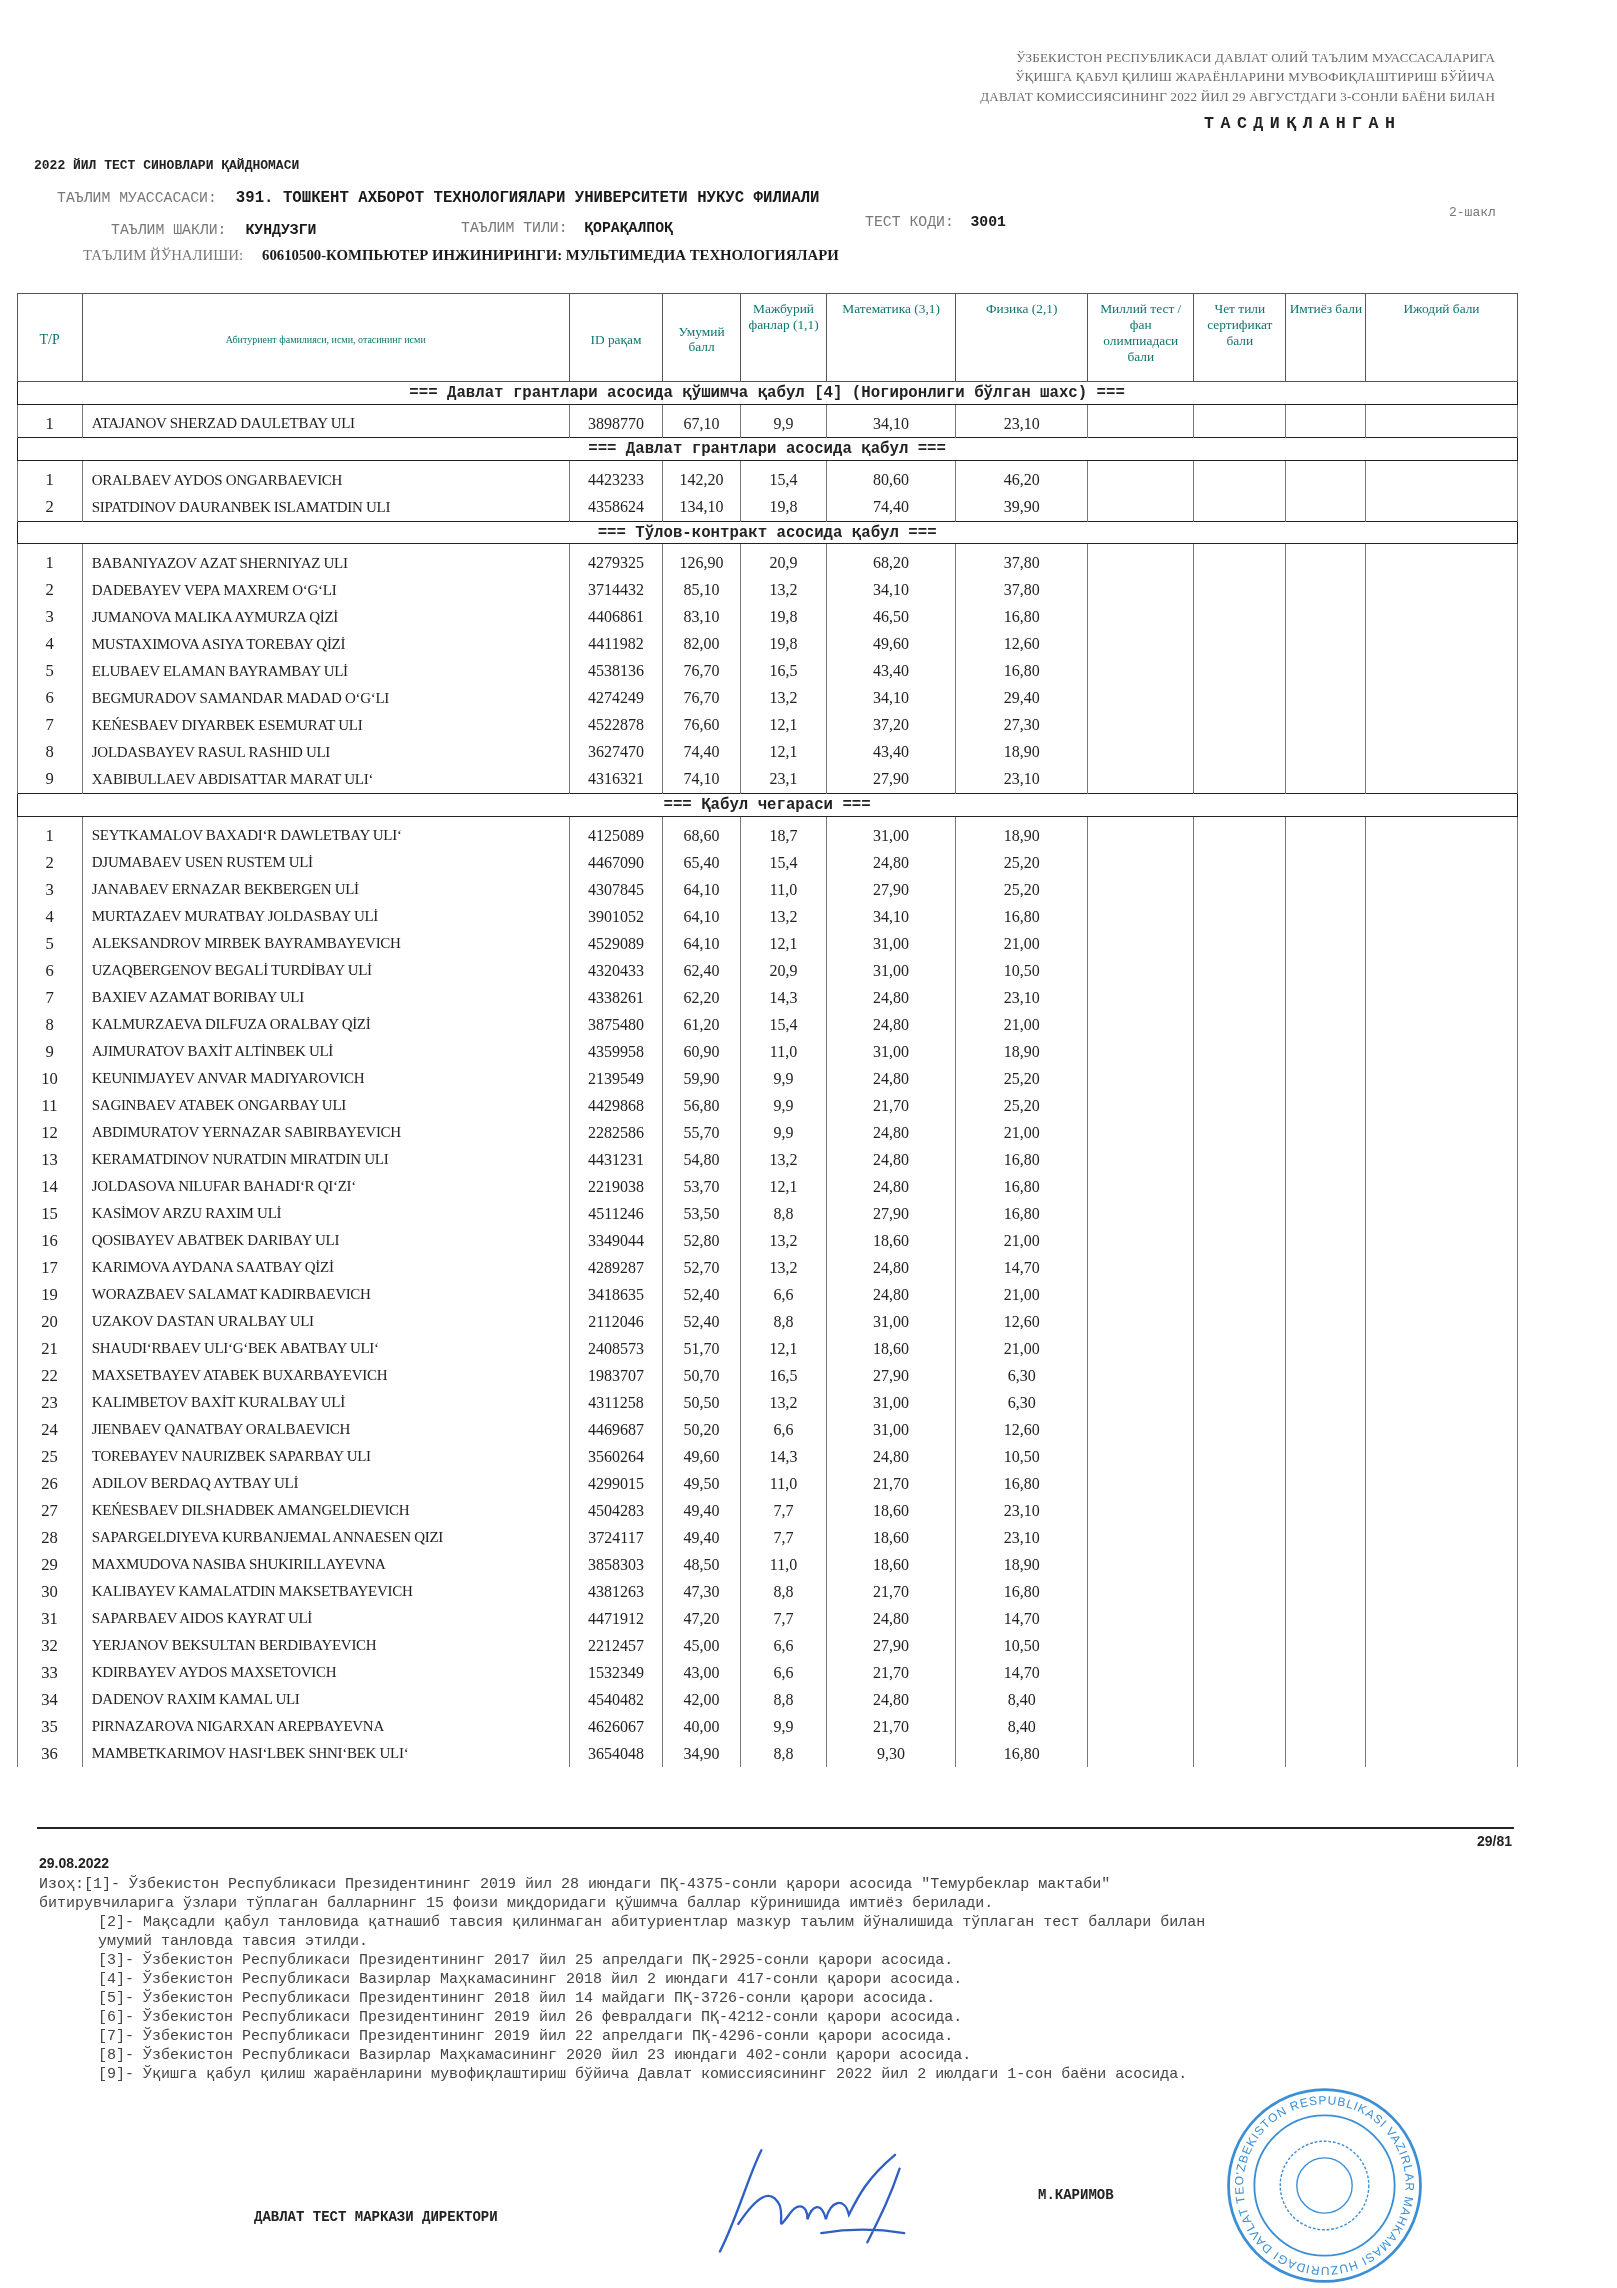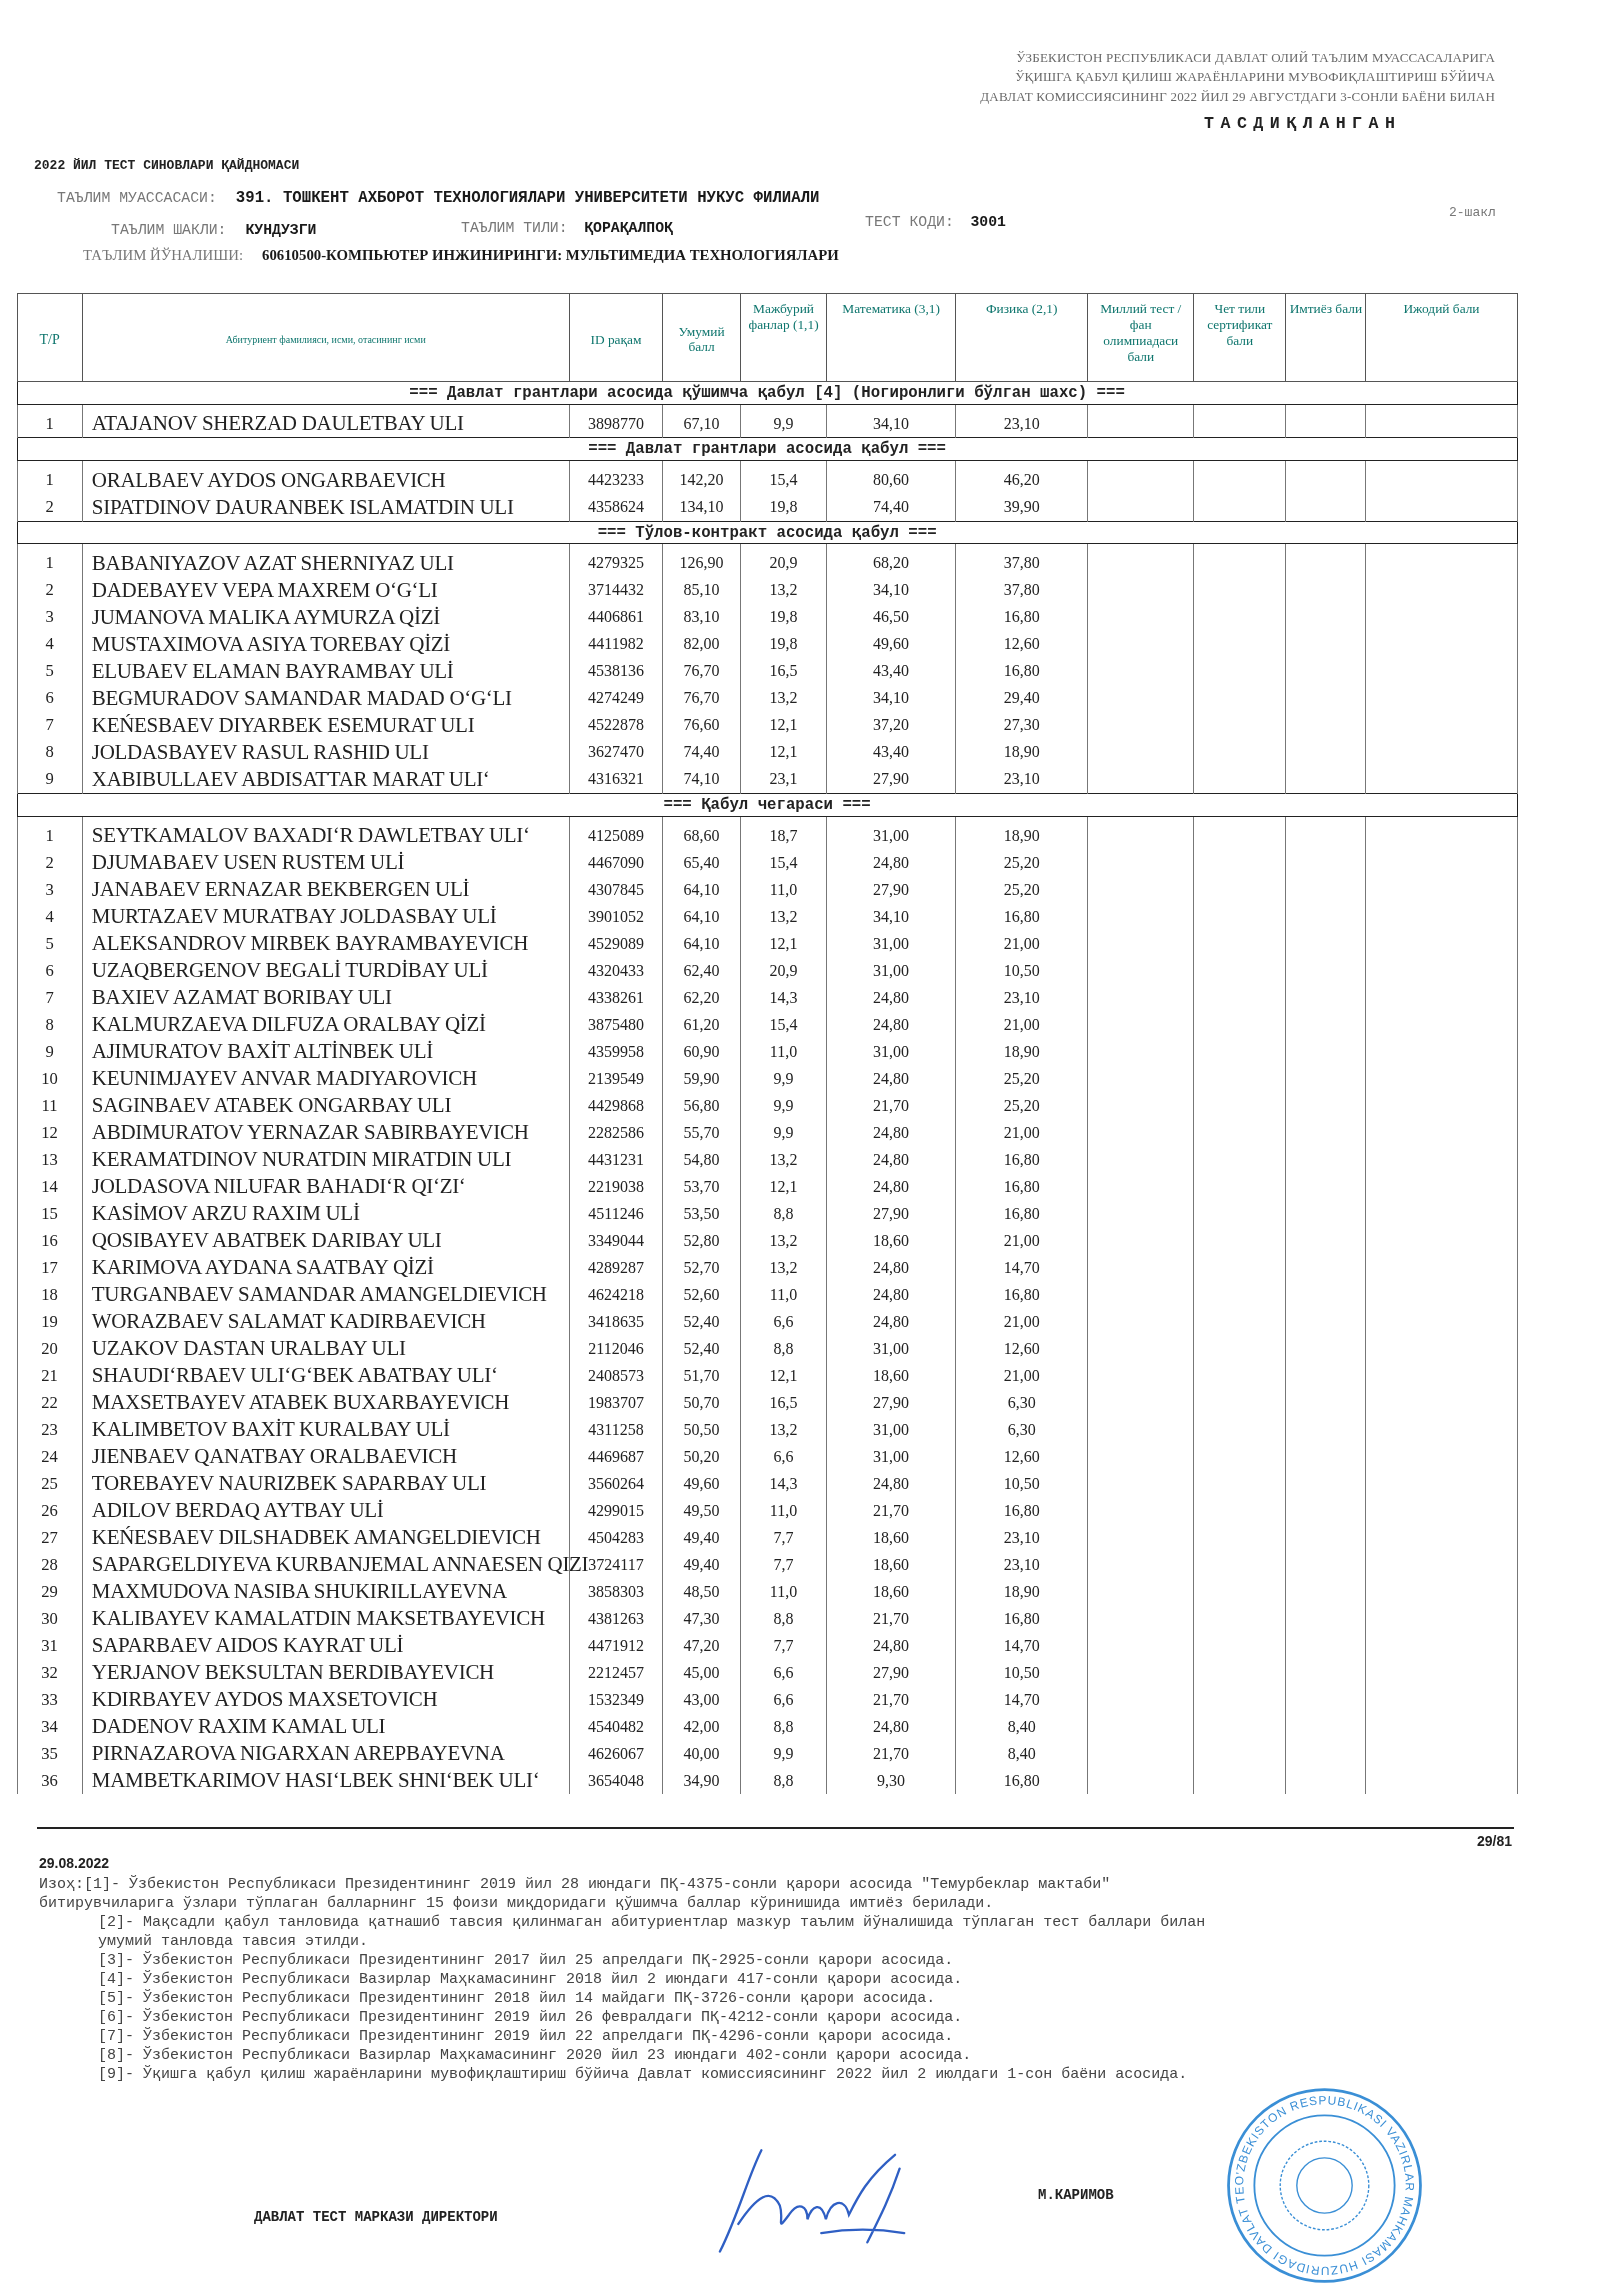--- a/index.html
+++ b/index.html
@@ -12,21 +12,21 @@
   .meta-value { color:#1a1a1a; font-weight:bold; margin-left:19px; }
   .form-no { position:absolute; top:205px; left:1449px; font-family:"Liberation Mono", monospace; font-size:13px; color:#777; }
 
   table.main { position:absolute; top:293px; left:16.6px; width:1501px; border-collapse:collapse; table-layout:fixed; }
   table.main th { border:0.9px solid #555; font-weight:normal; font-family:"Liberation Serif", serif; font-size:13.4px; color:#0f766e; vertical-align:top; padding:7.4px 2.8px 3.7px; line-height:15.7px; height:76px; }
   table.main th.tp { vertical-align:middle; font-size:14px; }
   table.main th.fio { vertical-align:middle; font-size:10px; line-height:19.4px; }
   table.main th.idc, table.main th.tot { vertical-align:middle; }
   table.main td { border-left:0.9px solid #777; border-right:0.9px solid #777; padding:0 3.7px; font-size:16px; height:27px; color:#222; transform-origin:left center; }
   table.main td.num { text-align:center; font-size:16.6px; }
-  table.main td.nm { text-align:left; padding-left:9.2px; white-space:nowrap; font-size:21px; letter-spacing:-0.3px; }
+  table.main td.nm { text-align:left; padding-left:9.2px; white-space:nowrap; font-size:15px; letter-spacing:-0.3px; }
   table.main td.c { text-align:center; }
   tr.section td { border:1.8px solid #222; height:20px; text-align:center; font-family:"Liberation Mono", monospace; font-size:15.7px; font-weight:bold; color:#222; padding:0.9px 0; }
   tr.spacer td { height:5.5px; border-left:0.9px solid #777; border-right:0.9px solid #777; }
 
   .rule { position:absolute; left:37px; width:1477px; height:1.8px; background:#222; }
   .footer-date { position:absolute; top:1855px; left:39px; font-family:"Liberation Sans", sans-serif; font-weight:bold; font-size:14px; color:#222; }
   .page-no { position:absolute; top:1833px; left:1477px; font-family:"Liberation Sans", sans-serif; font-weight:bold; font-size:14px; color:#222; }
   .notes { position:absolute; top:1875px; left:39px; width:1514px; font-family:"Liberation Mono", monospace; font-size:15px; line-height:19px; color:#444; }
   .notes .indent { padding-left:59px; }
   .sig-title { position:absolute; top:2209px; left:254px; font-family:"Liberation Mono", monospace; font-weight:bold; font-size:14px; color:#222; }
@@ -528,33 +528,20 @@
         <td class="c">52,70</td>
         <td class="c">13,2</td>
         <td class="c">24,80</td>
         <td class="c">14,70</td>
         <td class="c"></td>
         <td class="c"></td>
         <td class="c"></td>
         <td class="c"></td>
       </tr>
       <tr>
-        <td class="num">18</td>
-        <td class="nm">TURGANBAEV SAMANDAR AMANGELDIEVICH</td>
-        <td class="c">4624218</td>
-        <td class="c">52,60</td>
-        <td class="c">11,0</td>
-        <td class="c">24,80</td>
-        <td class="c">16,80</td>
-        <td class="c"></td>
-        <td class="c"></td>
-        <td class="c"></td>
-        <td class="c"></td>
-      </tr>
-      <tr>
         <td class="num">19</td>
         <td class="nm">WORAZBAEV SALAMAT KADIRBAEVICH</td>
         <td class="c">3418635</td>
         <td class="c">52,40</td>
         <td class="c">6,6</td>
         <td class="c">24,80</td>
         <td class="c">21,00</td>
         <td class="c"></td>
         <td class="c"></td>
         <td class="c"></td>

